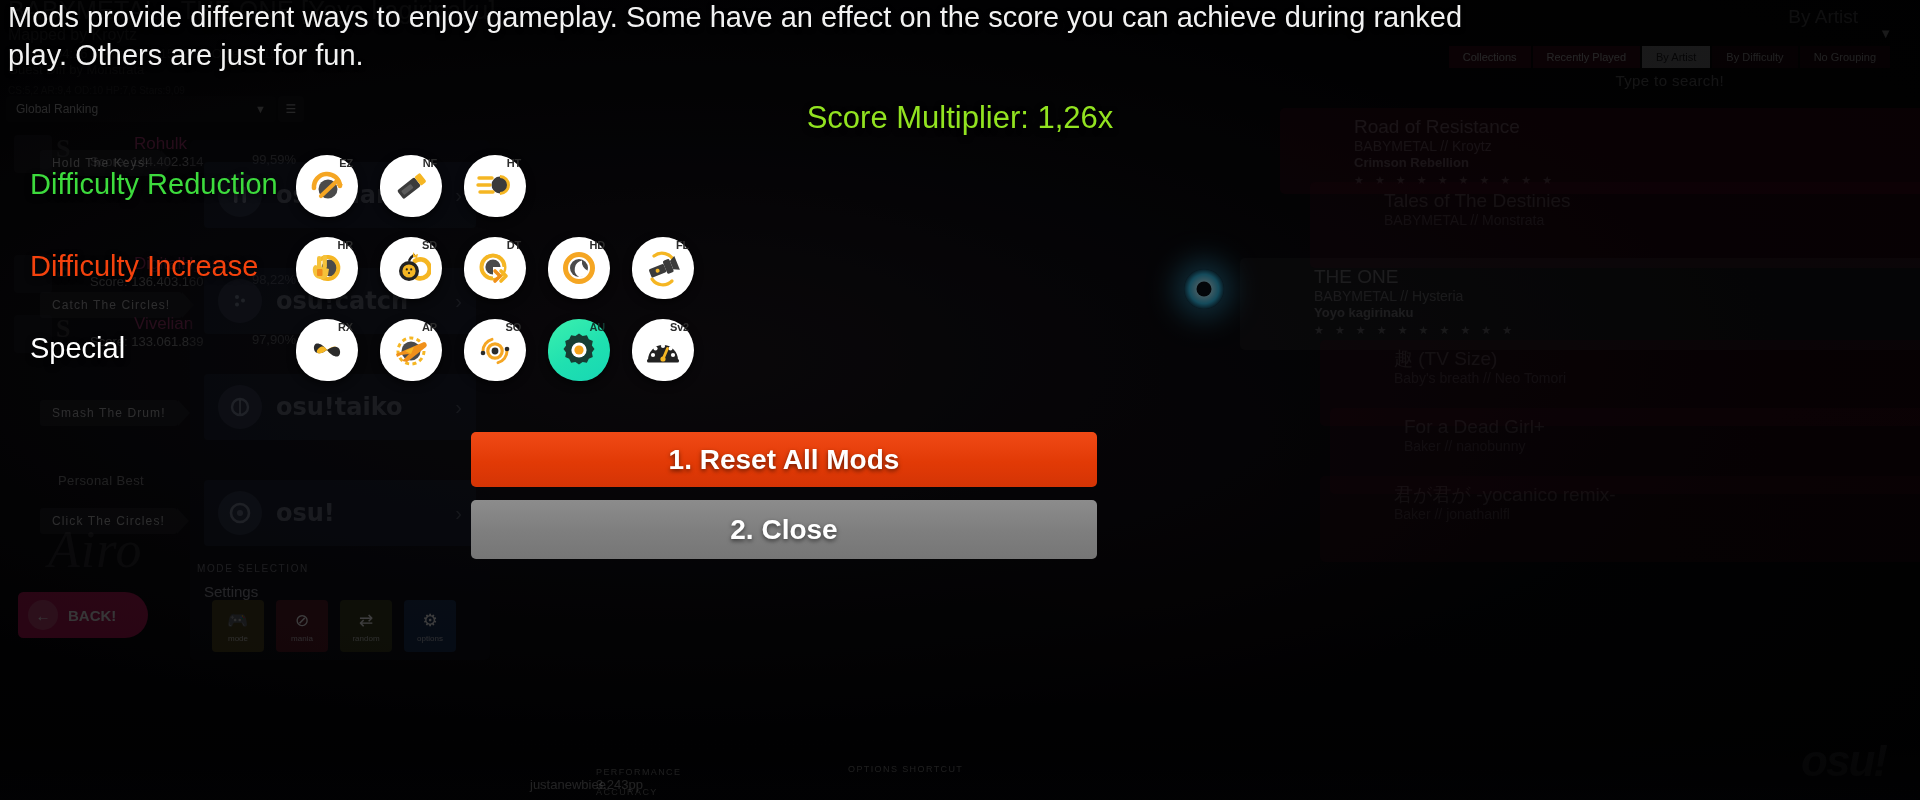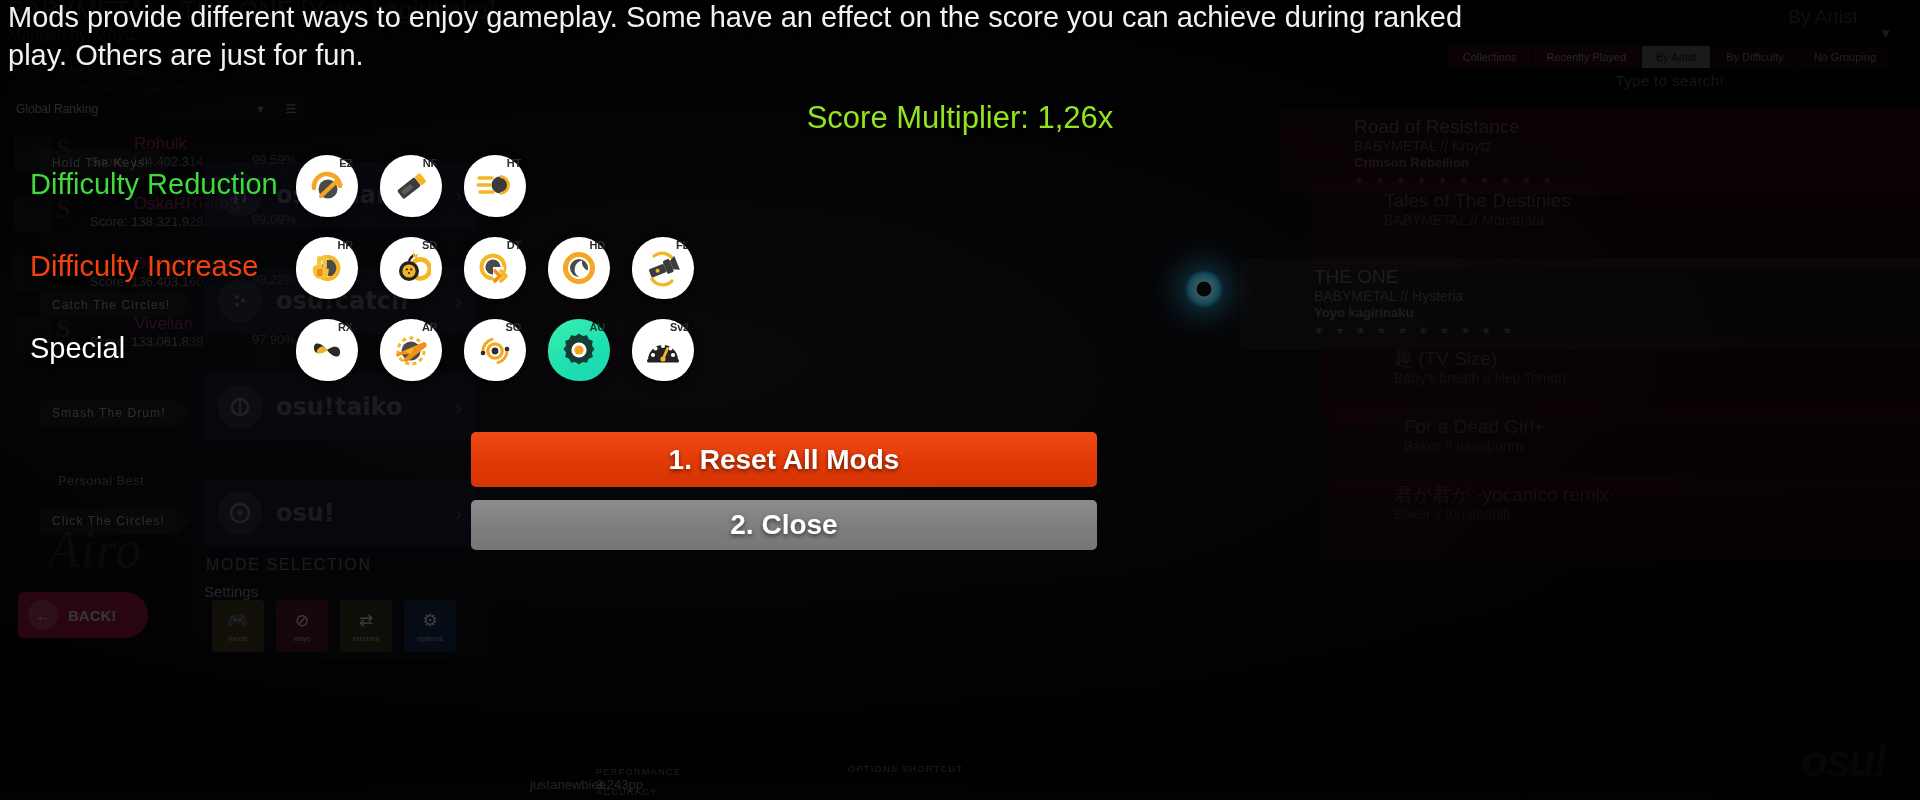--- a/index.html
+++ b/index.html
@@ -96,21 +96,21 @@
   .mode-item .mi-ic {
     width:44px; height:44px; border-radius:50%; background:rgba(70,80,105,.5);
     display:flex; align-items:center; justify-content:center;
   }
   .mode-item .mi-tx {
     font-size:24px; font-weight:bold; color:rgba(205,210,225,.45);
     font-family:"DejaVu Sans", sans-serif;
   }
   .mode-item .mi-ar { margin-left:auto; font-size:20px; color:rgba(170,180,200,.4); }
   .mode-card .ms-title {
-    position:absolute; left:16px; bottom:86px; font-size:16px; letter-spacing:1.6px;
+    position:absolute; left:7px; bottom:86px; font-size:10px; letter-spacing:1.6px;
     color:rgba(200,200,210,.55);
   }
   .mode-card .ms-sub {
     position:absolute; left:14px; bottom:60px; font-size:15px; color:rgba(225,225,235,.65);
   }
   .toolbar-ic {
     position:absolute; bottom:8px; width:52px; height:52px; border-radius:4px;
     display:flex; flex-direction:column; align-items:center; justify-content:center; gap:3px;
   }
   .toolbar-ic .ti-g { font-size:17px; }
@@ -218,21 +218,21 @@
     position:absolute; left:471px; width:626px; border-radius:5px;
     display:flex; align-items:center; justify-content:center;
     font-size:28px; font-weight:bold; color:#ffffff;
     text-shadow:0 2px 4px rgba(0,0,0,.55);
   }
   .mod-action.reset {
     top:432px; height:55px;
     background:linear-gradient(180deg,#f04a16 0%,#e23a06 55%,#d43405 100%);
   }
   .mod-action.close {
-    top:500px; height:50px;
+    top:500px; height:59px;
     background:linear-gradient(180deg,#8c8c8c 0%,#7e7e7e 55%,#767676 100%);
   }
 </style>
 </head>
 <body>
 
 <div id="bg">
   <div class="bg-glow" style="left:1050px;top:430px;width:420px;height:300px;background:#7a1030;"></div>
   <div class="bg-glow" style="left:1380px;top:520px;width:520px;height:330px;background:#0d6a5e;"></div>
   <div class="bg-glow" style="left:520px;top:200px;width:420px;height:300px;background:#3a1208;"></div>
@@ -253,27 +253,20 @@
   <div class="rank-dd-btn">
     <span>☰</span>
   </div>
 
   <div class="score-row" style="top:128px;">
     <div class="av"></div>
     <div class="rk">S</div>
     <div class="nm">Rohulk</div>
     <div class="sc">Score: 144.402.314</div>
     <div class="pct">99,59%</div>
-  </div>
-  <div class="score-row" style="top:188px;">
-    <div class="av"></div>
-    <div class="rk">S</div>
-    <div class="nm">OskaRRRitoS</div>
-    <div class="sc">Score: 138.321.928</div>
-    <div class="pct">99,09%</div>
   </div>
   <div class="score-row" style="top:248px;">
     <div class="av"></div>
     <div class="rk">S</div>
     <div class="nm">DigitalHypno</div>
     <div class="sc">Score: 136.403.160</div>
     <div class="pct">98,22%</div>
   </div>
   <div class="score-row" style="top:308px;">
     <div class="av"></div>
@@ -347,21 +340,21 @@
     </div>
     <div class="ms-title">MODE SELECTION</div>
     <div class="ms-sub">Settings</div>
 
     <div class="toolbar-ic" style="left:22px;background:rgba(150,130,40,.45);">
       <span class="ti-g">🎮</span>
       <span class="ti-l">mode</span>
     </div>
     <div class="toolbar-ic" style="left:86px;background:rgba(170,40,60,.45);">
       <span class="ti-g">⊘</span>
-      <span class="ti-l">ways</span>
+      <span class="ti-l">mania</span>
     </div>
     <div class="toolbar-ic" style="left:150px;background:rgba(120,130,40,.4);">
       <span class="ti-g">⇄</span>
       <span class="ti-l">random</span>
     </div>
     <div class="toolbar-ic" style="left:214px;background:rgba(40,90,160,.45);">
       <span class="ti-g">⚙</span>
       <span class="ti-l">options</span>
     </div>
   </div>

